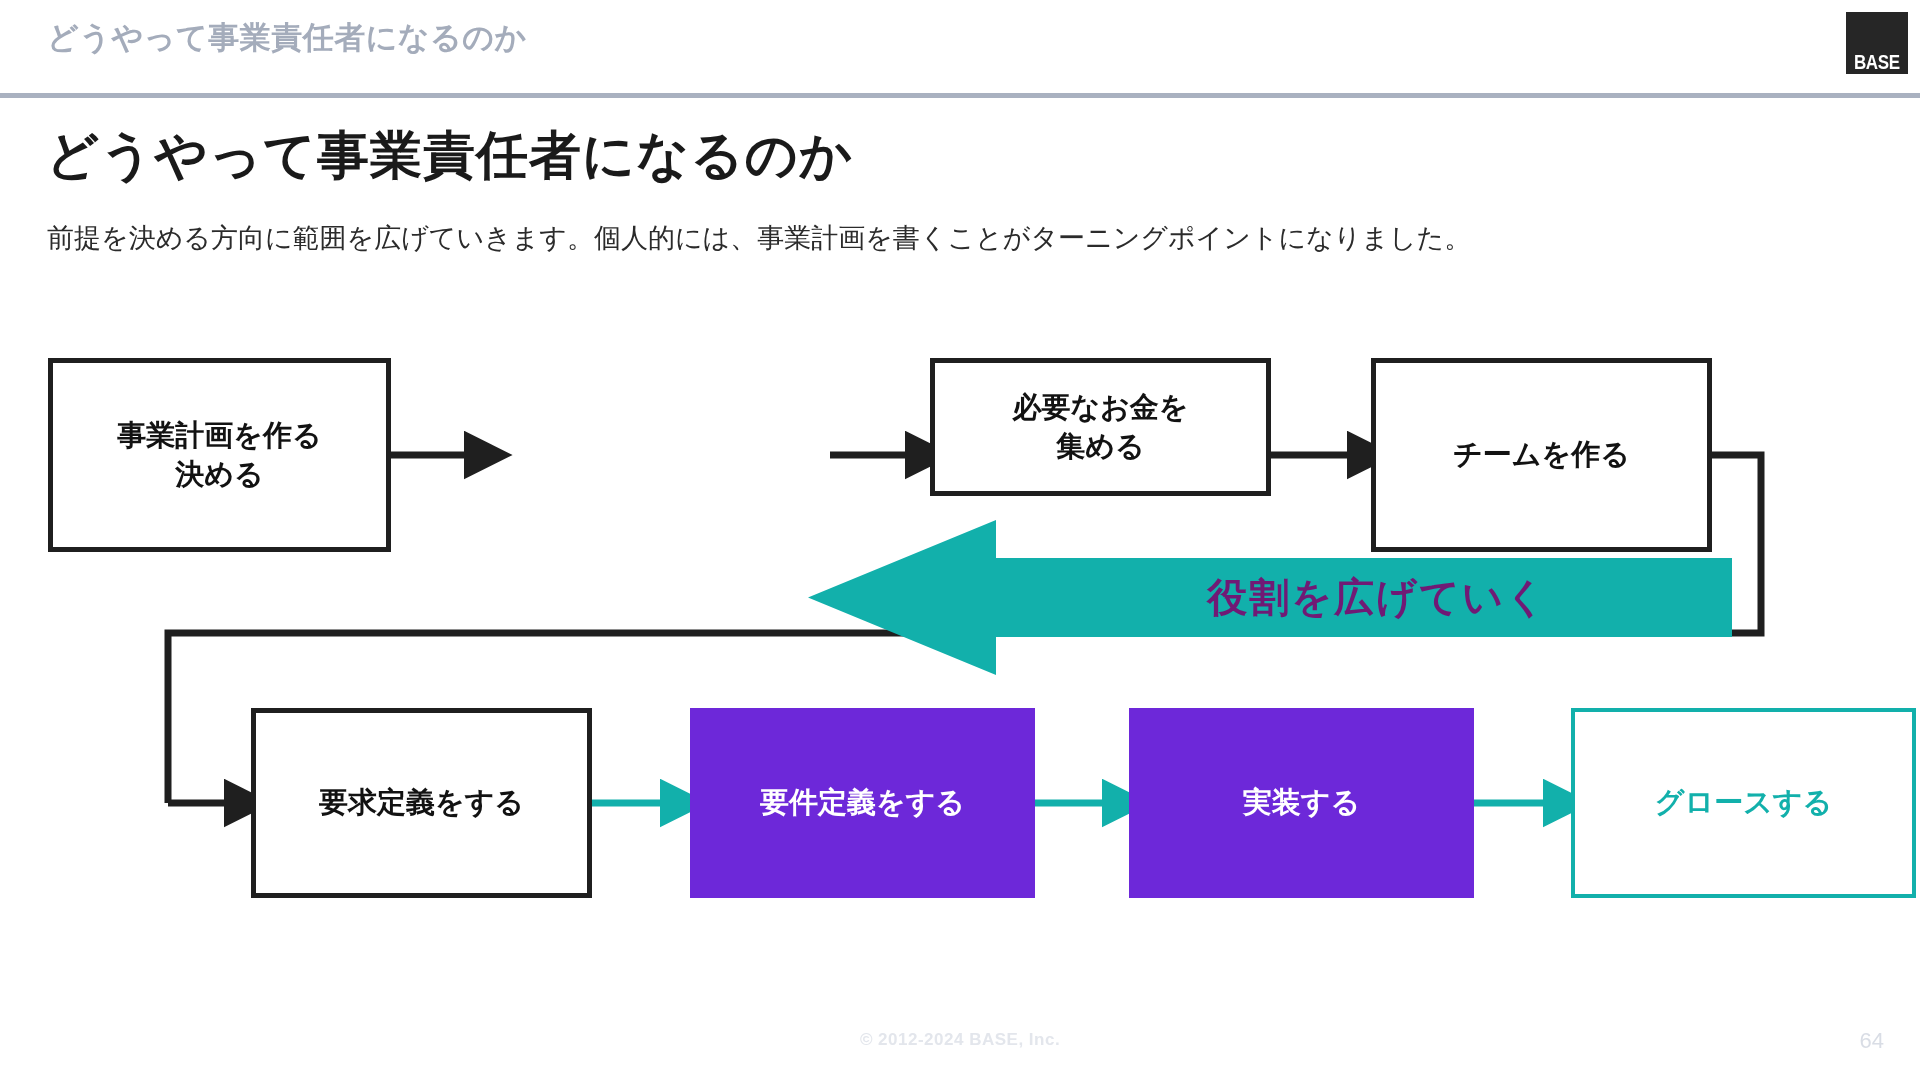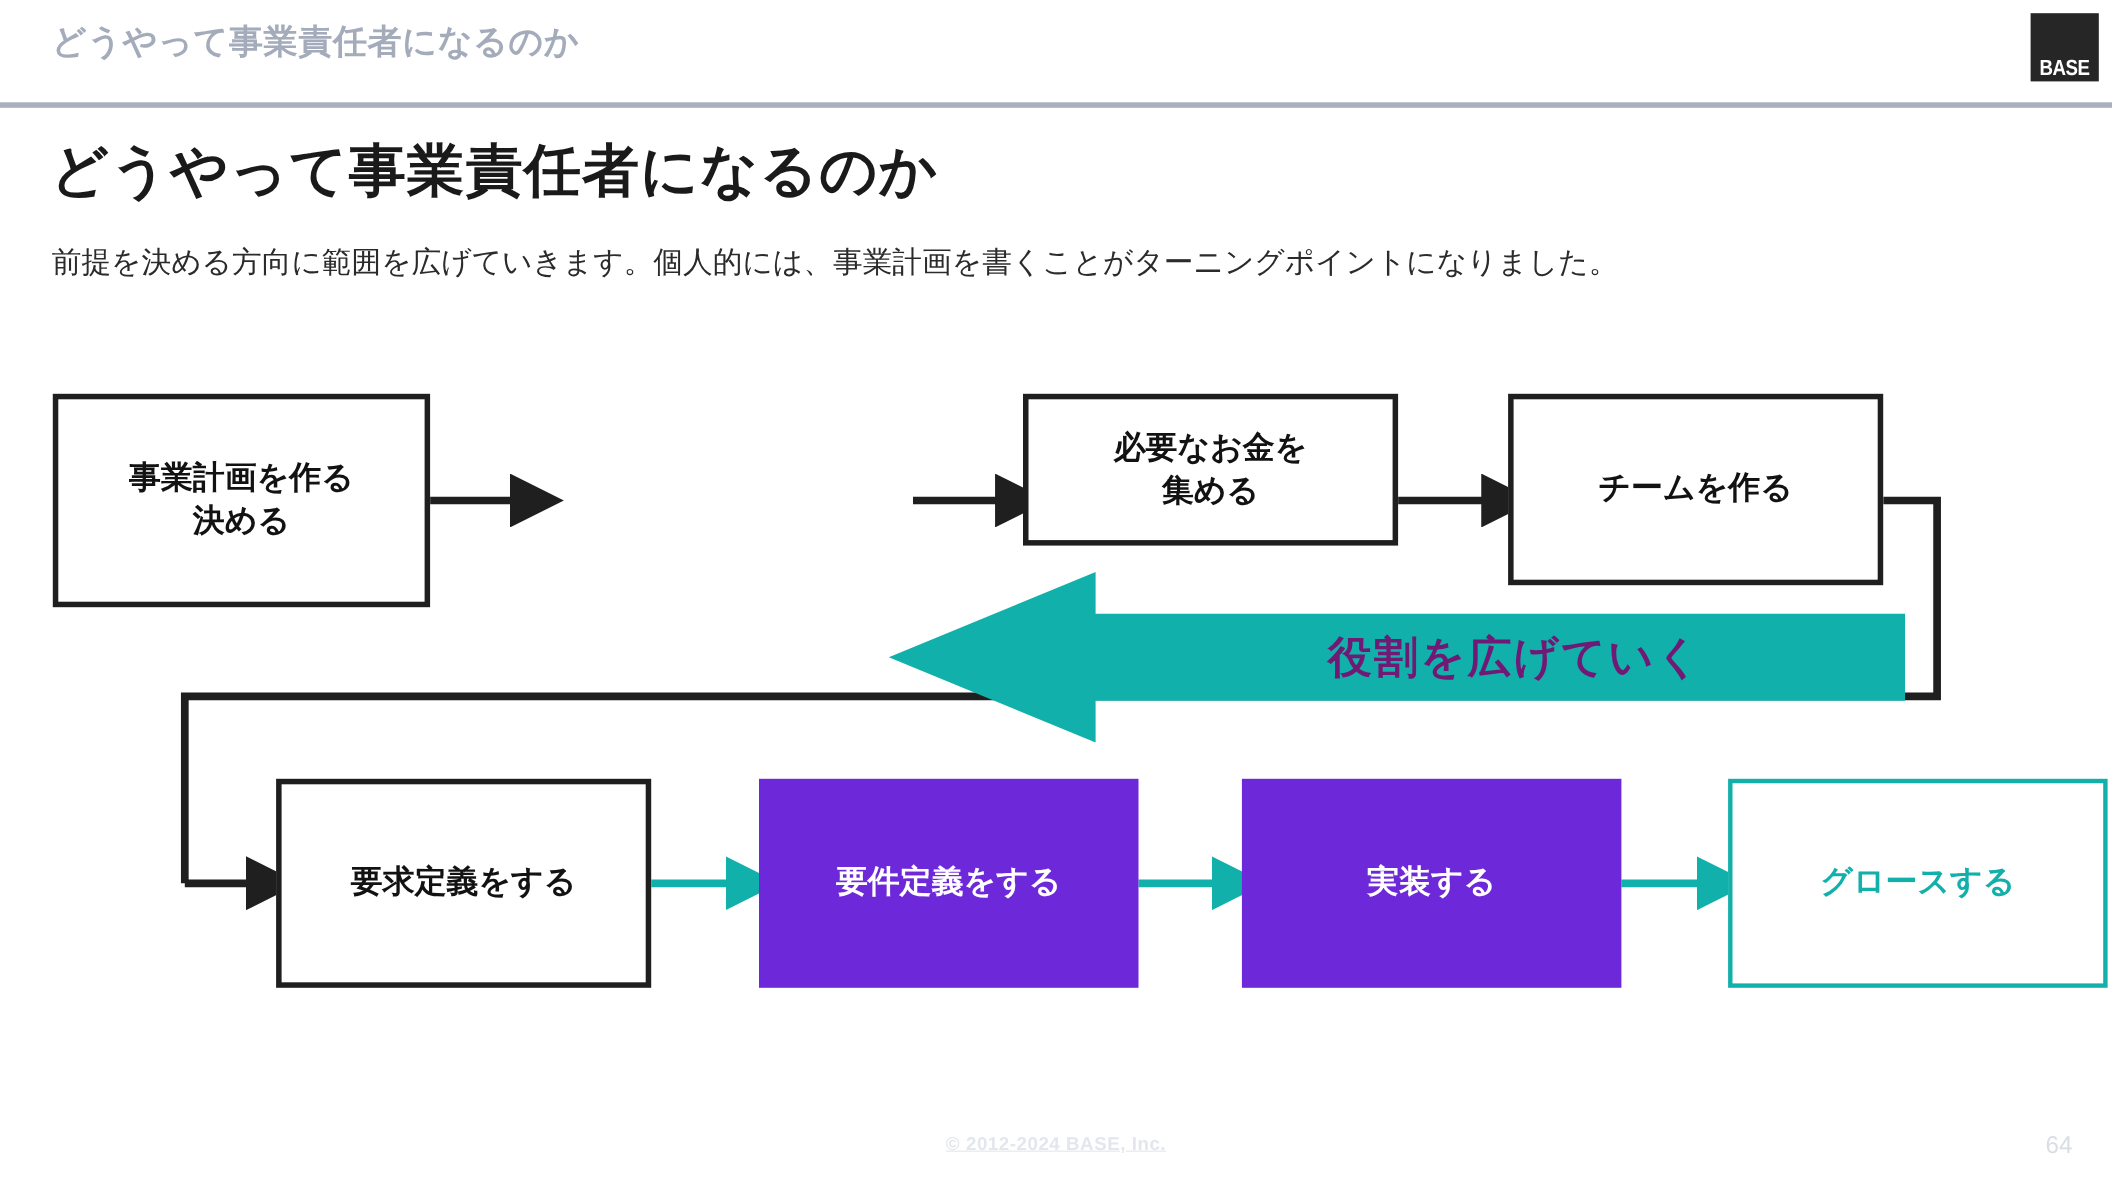--- a/index.html
+++ b/index.html
@@ -151,21 +151,20 @@
   .footer-copy {
     position: absolute;
     left: 0;
     top: 1030px;
     width: 1920px;
     text-align: center;
     font-size: 17px;
     font-weight: bold;
     color: #e3e6ec;
     letter-spacing: 0.5px;
-    text-decoration: underline;
   }
   .page-number {
     position: absolute;
     right: 36px;
     top: 1028px;
     font-size: 22px;
     font-weight: normal;
     color: #d9dde5;
   }
 </style>
@@ -218,21 +217,21 @@
     <span style="white-space:pre-line;">事業計画を作る
 決める</span>
   </div>
 
 
   <div class="node black-outline" style="left:930px; top:358px; width:341px; height:138px;">
     <span style="white-space:pre-line;">必要なお金を
 集める</span>
   </div>
 
-  <div class="node black-outline" style="left:1371px; top:358px; width:341px; height:174px;text-align:center;">
+  <div class="node black-outline" style="left:1371px; top:358px; width:341px; height:194px;text-align:center;">
     <span style="white-space:pre-line;">チームを作る</span>
   </div>
 
   <div class="band-arrow">
     <svg width="924" height="155" viewBox="0 0 924 155">
       <path d="M0,77.5 L188,0 L188,38 L924,38 L924,117 L188,117 L188,155 Z" fill="#12b0ab"></path>
     </svg>
     <div class="band-arrow-label">役割を広げていく</div>
   </div>
 

